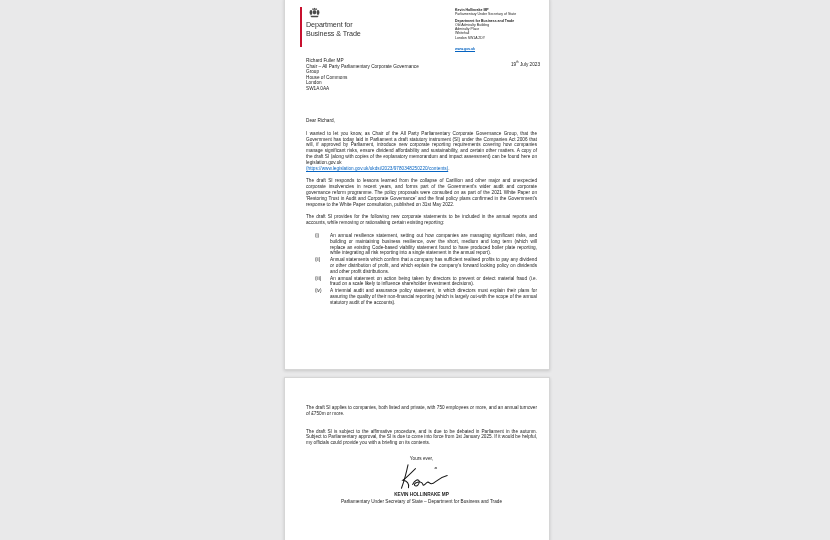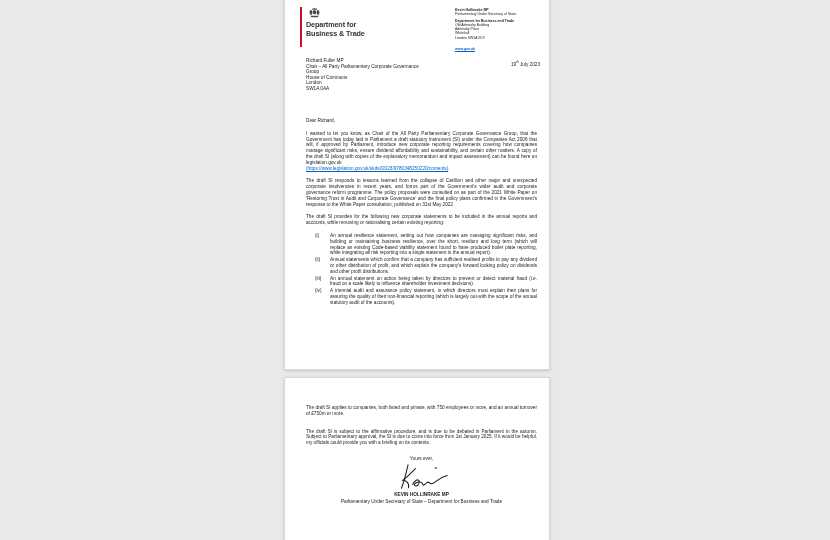--- a/index.html
+++ b/index.html
@@ -22,21 +22,21 @@
   }
   .page1 { top: -2px; height: 372px; }
   .page2 { top: 377px; height: 170px; }
 
   
   .logo { position: absolute; left: 15px; top: 8px; display: flex; }
   .logo-bar { width: 2px; height: 40px; background: #c8102e; margin-right: 4px; flex: none; }
   .logo-inner { display: flex; flex-direction: column; }
   .crest { width: 13px; height: 13px; margin: 0 0 1px 2px; }
   .crest path, .crest rect, .crest ellipse { fill: #4a4a4a; }
-  .dept-name { font-size: 7.2px; line-height: 8.8px; color: #333; letter-spacing: -0.1px; font-weight: bold; }
+  .dept-name { font-size: 7.2px; line-height: 8.8px; color: #333; letter-spacing: -0.1px; }
 
   .sender { position: absolute; left: 170px; top: 9px; width: 94px; font-size: 3.5px; line-height: 4.1px; color: #222; }
   .sender .b { font-weight: bold; }
   .sender .gap { height: 3px; }
   .website { margin-top: 7px; color: #0563c1; text-decoration: underline; font-weight: bold; display: inline-block; cursor: pointer; }
 
   .recipient { position: absolute; left: 21px; top: 59px; font-size: 4.7px; line-height: 5.6px; }
   .dateline { position: absolute; right: 9px; top: 61px; font-size: 4.7px; }
   .dateline sup { font-size: 3px; vertical-align: super; }
 

